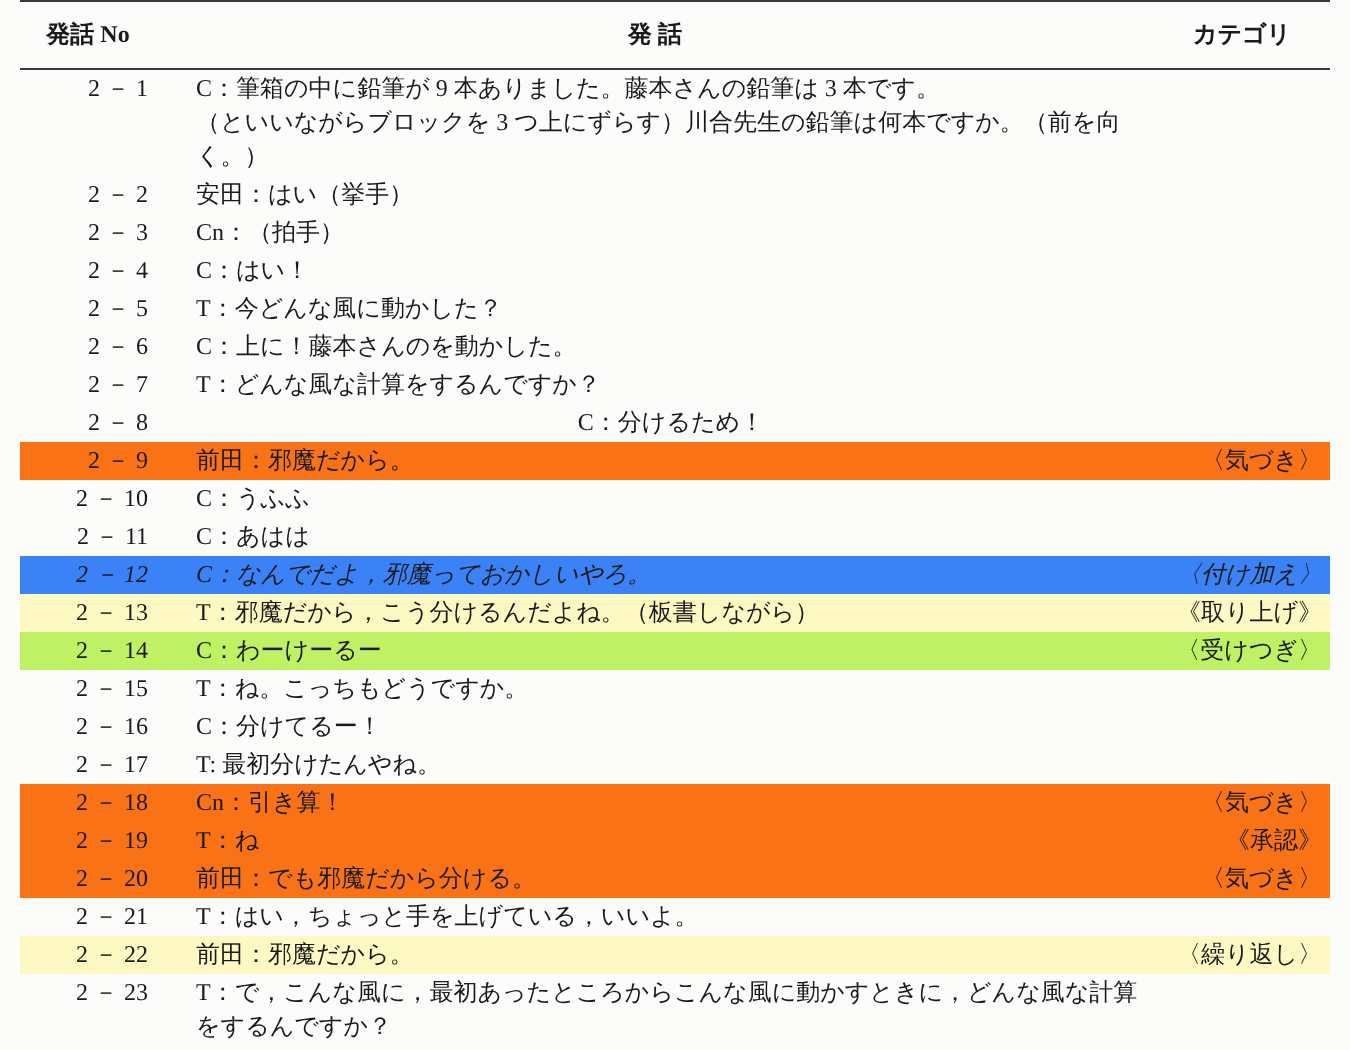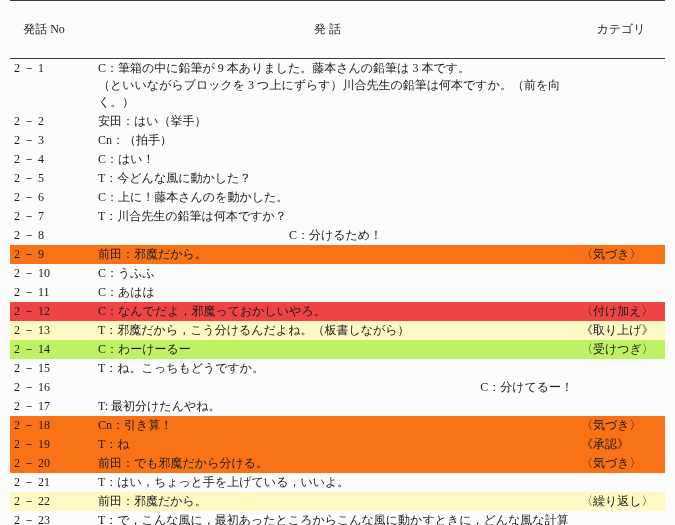--- a/index.html
+++ b/index.html
@@ -16,45 +16,46 @@
     box-sizing: border-box;
     padding: 0 10px;
     overflow: hidden;
     background: #fcfcfa;
   }
   table {
     width: 100%;
     border-collapse: collapse;
   }
   thead th {
-    font-weight: normal;
+    font-weight: bold;
     text-align: center;
     border-top: 1px solid #3a3a3a;
     border-bottom: 1px solid #3a3a3a;
-    padding: 20px 4px;
+    padding: 8px 4px;
   }
   tbody td {
     padding: 1px 4px;
     vertical-align: top;
   }
   td.no {
     width: 60px;
-    text-align: left;
+    text-align: right;
     white-space: nowrap;
   }
   td.utt {
     padding-left: 20px;
   }
   td.cat {
     width: 80px;
+    text-align: right;
     white-space: nowrap;
   }
   
   .c-blue   { background: #f97316; }
-  .c-purple { background: #ef4444; }
+  .c-purple { background: #3b82f6; font-style: italic; }
   .c-pink   { background: #fef9c3; }
   .c-green  { background: #bef264; }
   .c-yellow { background: #f97316; }
 </style>
 </head>
 <body>
 
 <div class="page">
   <table>
     <thead>
@@ -91,21 +92,21 @@
           <td class="utt" style="white-space: pre-line;">T：今どんな風に動かした？</td>
           <td class="cat"></td>
         </tr>
         <tr>
           <td class="no">2 － 6</td>
           <td class="utt" style="white-space: pre-line; margin-top: 48px;">C：上に！藤本さんのを動かした。</td>
           <td class="cat"></td>
         </tr>
         <tr>
           <td class="no">2 － 7</td>
-          <td class="utt" style="white-space: pre-line;">T：川合先生の鉛筆は何本ですか？</td>
+          <td class="utt" style="white-space: pre-line;">T：どんな風な計算をするんですか？</td>
           <td class="cat"></td>
         </tr>
         <tr>
           <td class="no">2 － 8</td>
           <td class="utt" style="white-space: pre-line; text-align: center;">C：分けるため！</td>
           <td class="cat"></td>
         </tr>
         <tr class="c-blue">
           <td class="no">2 － 9</td>
           <td class="utt" style="white-space: pre-line;">前田：邪魔だから。</td>
@@ -136,21 +137,21 @@
           <td class="utt" style="white-space: pre-line;">C：わーけーるー</td>
           <td class="cat">〈受けつぎ〉</td>
         </tr>
         <tr>
           <td class="no">2 － 15</td>
           <td class="utt" style="white-space: pre-line;">T：ね。こっちもどうですか。</td>
           <td class="cat"></td>
         </tr>
         <tr>
           <td class="no">2 － 16</td>
-          <td class="utt" style="white-space: pre-line; text-align: right;">C：分けてるー！</td>
+          <td class="utt" style="white-space: pre-line;">C：分けてるー！</td>
           <td class="cat"></td>
         </tr>
         <tr>
           <td class="no">2 － 17</td>
           <td class="utt" style="white-space: pre-line;">T: 最初分けたんやね。</td>
           <td class="cat"></td>
         </tr>
         <tr class="c-blue">
           <td class="no">2 － 18</td>
           <td class="utt" style="white-space: pre-line;">Cn：引き算！</td>

